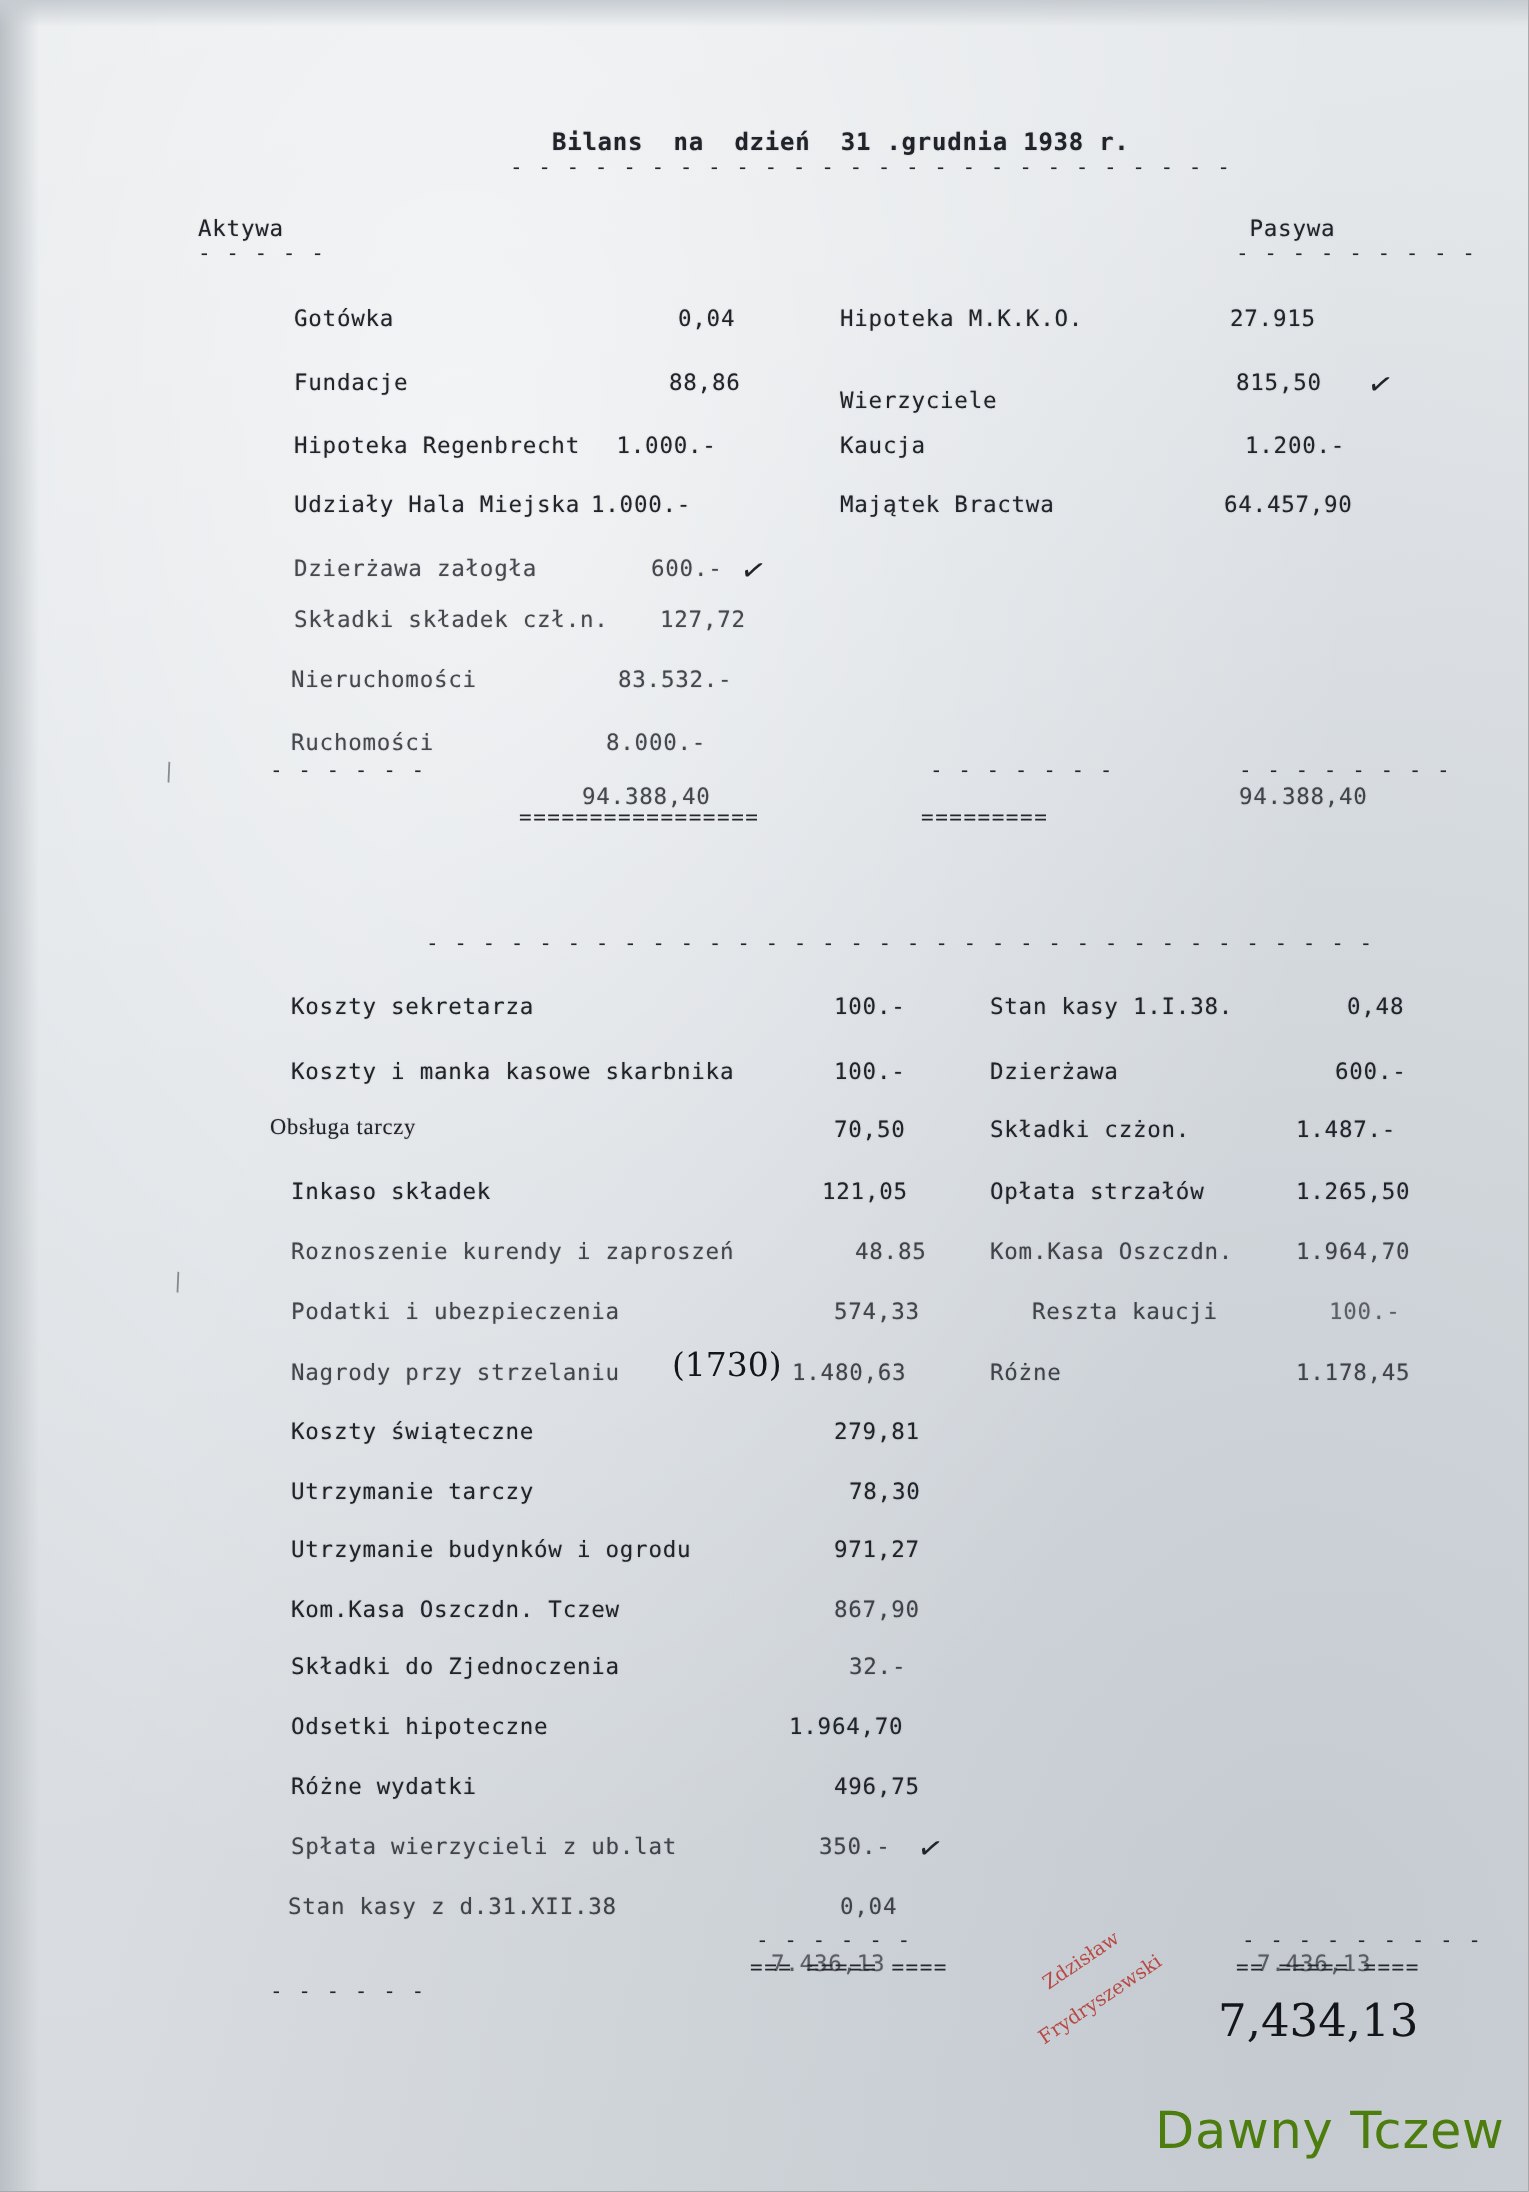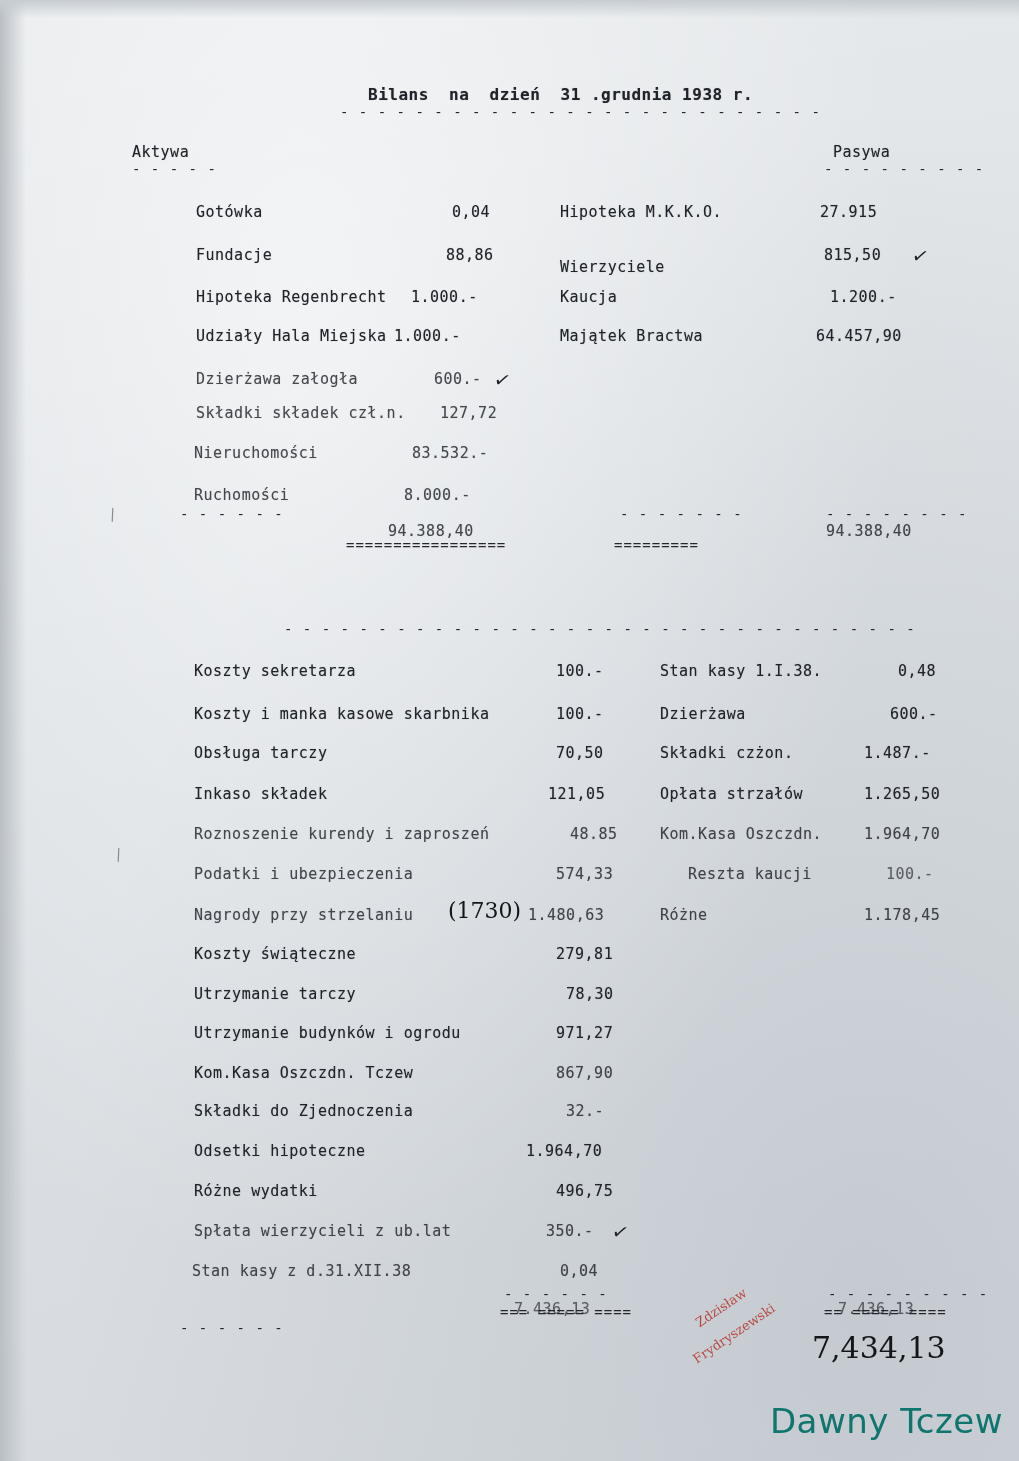--- a/index.html
+++ b/index.html
@@ -84,21 +84,21 @@
     transform: rotate(-34deg);
     opacity: 0.85;
     white-space: pre;
   }
   .watermark {
     position: absolute;
     right: 16px;
     bottom: 20px;
     font-family: "DejaVu Sans", sans-serif;
     font-size: 34px;
-    color: #0f766e;
+    color: #4d7c0f;
     letter-spacing: 0.5px;
   }
   .smudge {
     position: absolute;
     color: #3a3d42;
     font-family: "DejaVu Serif", serif;
     font-size: 16px;
     opacity: 0.55;
     transform: rotate(20deg);
   }
@@ -171,21 +171,21 @@
     <div class="dash" style="left:614px; top:537px;">=========</div>
 
     <div class="dash" style="left:284px; top:621px;">- - - - - - - - - - - - - - - - - - - - - - - - - - - - - - - - - -</div>
 
     <div class="tw" style="left:194px; top:662px;">Koszty sekretarza</div>
     <div class="tw" style="left:556px; top:662px;">100.-</div>
 
     <div class="tw" style="left:194px; top:705px;">Koszty i manka kasowe skarbnika</div>
     <div class="tw" style="left:556px; top:705px;">100.-</div>
 
-    <div class="tw" style="left:194px; top:744px;">Obsługa tarczy</div>
+    <div class="tw" style="left:180px; top:744px;font-family:Liberation Serif, serif;">Obsługa tarczy</div>
     <div class="tw" style="left:556px; top:744px;">70,50</div>
 
     <div class="tw" style="left:194px; top:785px;">Inkaso składek</div>
     <div class="tw" style="left:548px; top:785px;">121,05</div>
 
     <div class="tw faded" style="left:194px; top:825px;">Roznoszenie kurendy i zaproszeń</div>
     <div class="tw faded" style="left:570px; top:825px;">48.85</div>
 
     <div class="tw faded" style="left:194px; top:865px;">Podatki i ubezpieczenia</div>
     <div class="tw faded" style="left:556px; top:865px;">574,33</div>

